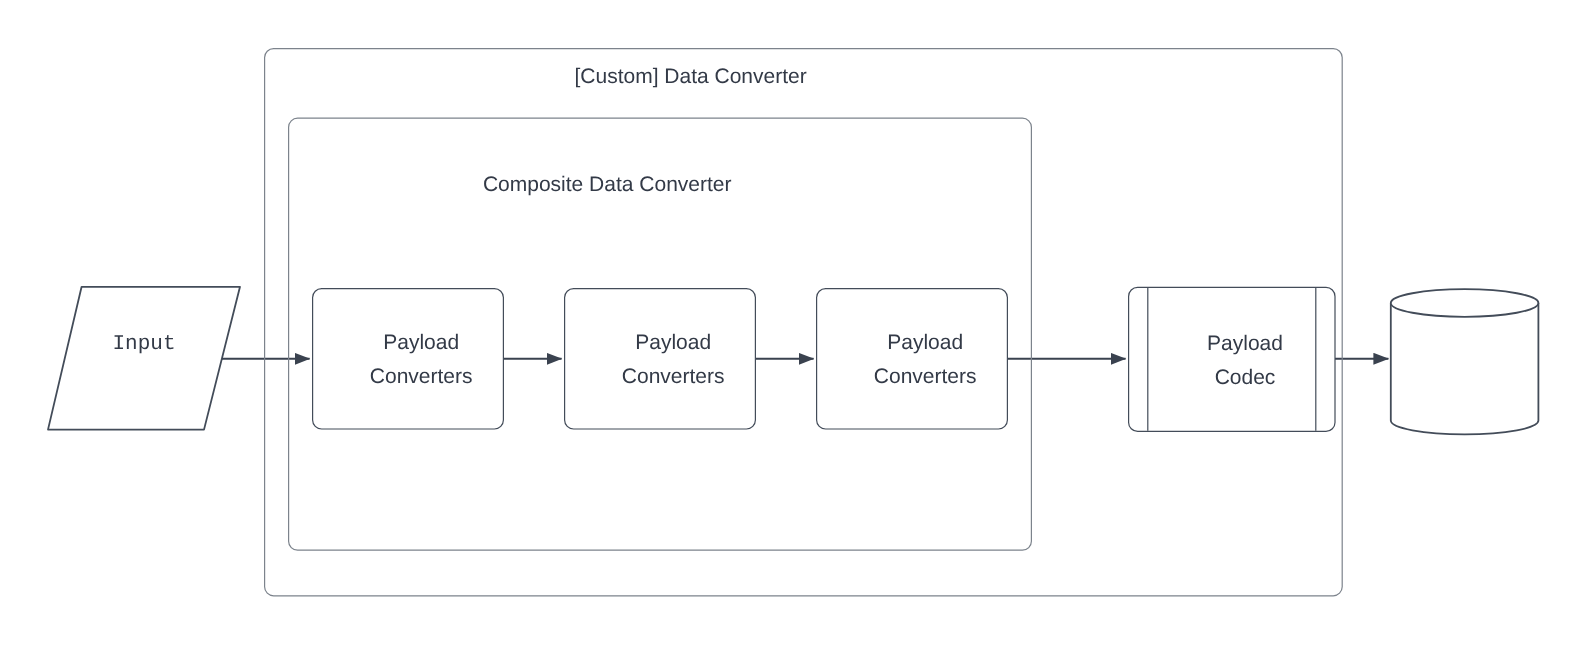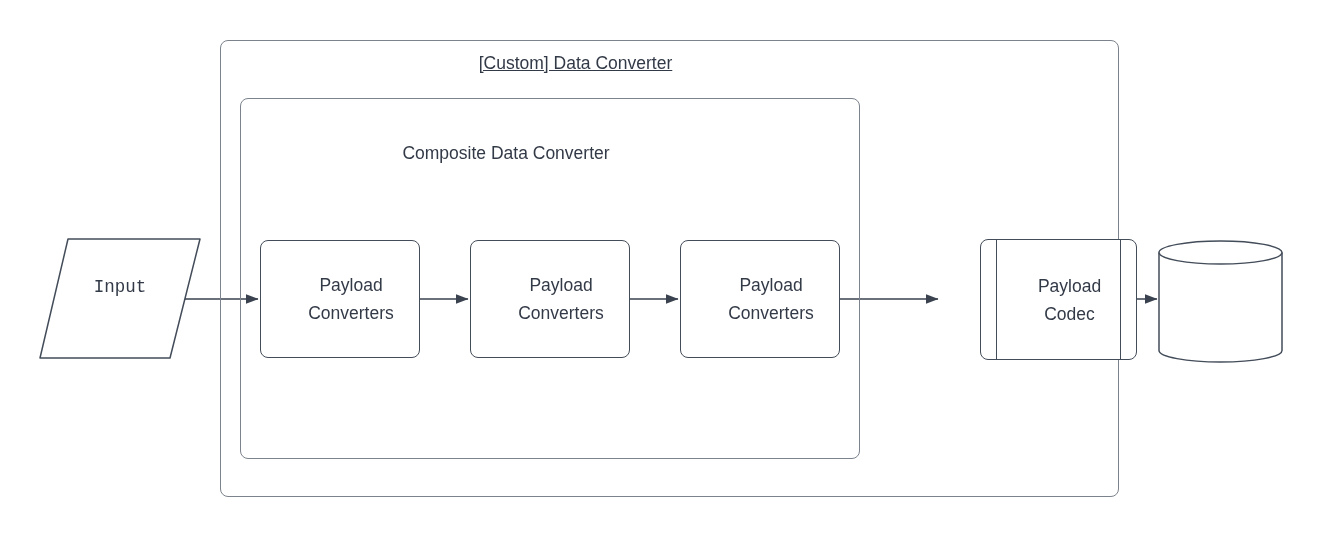--- a/index.html
+++ b/index.html
@@ -96,37 +96,37 @@
     <ellipse cx="1220.5" cy="252.5" rx="61.5" ry="11.5" fill="#ffffff" stroke="#434c59" stroke-width="1.5"></ellipse>
 
     <line x1="185" y1="299" x2="258" y2="299" stroke="#3a424f" stroke-width="1.7" marker-end="url(#arrowhead)"></line>
     <line x1="420" y1="299" x2="468" y2="299" stroke="#3a424f" stroke-width="1.7" marker-end="url(#arrowhead)"></line>
     <line x1="630" y1="299" x2="678" y2="299" stroke="#3a424f" stroke-width="1.7" marker-end="url(#arrowhead)"></line>
     <line x1="840" y1="299" x2="938" y2="299" stroke="#3a424f" stroke-width="1.7" marker-end="url(#arrowhead)"></line>
     <line x1="1097" y1="299" x2="1157" y2="299" stroke="#3a424f" stroke-width="1.7" marker-end="url(#arrowhead)"></line>
   </svg>
 
   <div class="container-box" style="left:220px; top:40px; width:899px; height:457px;"></div>
-  <div class="container-label" style="left:220px; top:51px; width:711px;text-decoration:underline;">[Custom] Data Converter</div>
+  <div class="container-label" style="left:220px; top:51px; width:711px;">[Custom] Data Converter</div>
 
   <div class="container-box" style="left:240px; top:98px; width:620px; height:361px;"></div>
   <div class="container-label" style="left:240px; top:141px; width:532px;">Composite Data Converter</div>
 
   <div class="shape-label" style="left:40px; top:228px; width:160px; height:118px;font-family:Liberation Mono, monospace;">Input</div>
 
   <div class="node-box" style="left:260px; top:240px; width:160px; height:118px;">
     <div class="node-label">Payload Converters</div>
   </div>
   <div class="node-box" style="left:470px; top:240px; width:160px; height:118px;">
     <div class="node-label">Payload Converters</div>
   </div>
   <div class="node-box" style="left:680px; top:240px; width:160px; height:118px;">
     <div class="node-label">Payload Converters</div>
   </div>
 
-  <div class="node-box" style="left:940px; top:239px; width:157px; height:121px;margin-left:40px;">
+  <div class="node-box" style="left:940px; top:239px; width:173px; height:121px;">
     <div class="codec-line left"></div>
     <div class="codec-line right"></div>
     <div class="node-label" style="padding:0 24px;">Payload Codec</div>
   </div>
 
 
 </div>
 
 </body></html>

